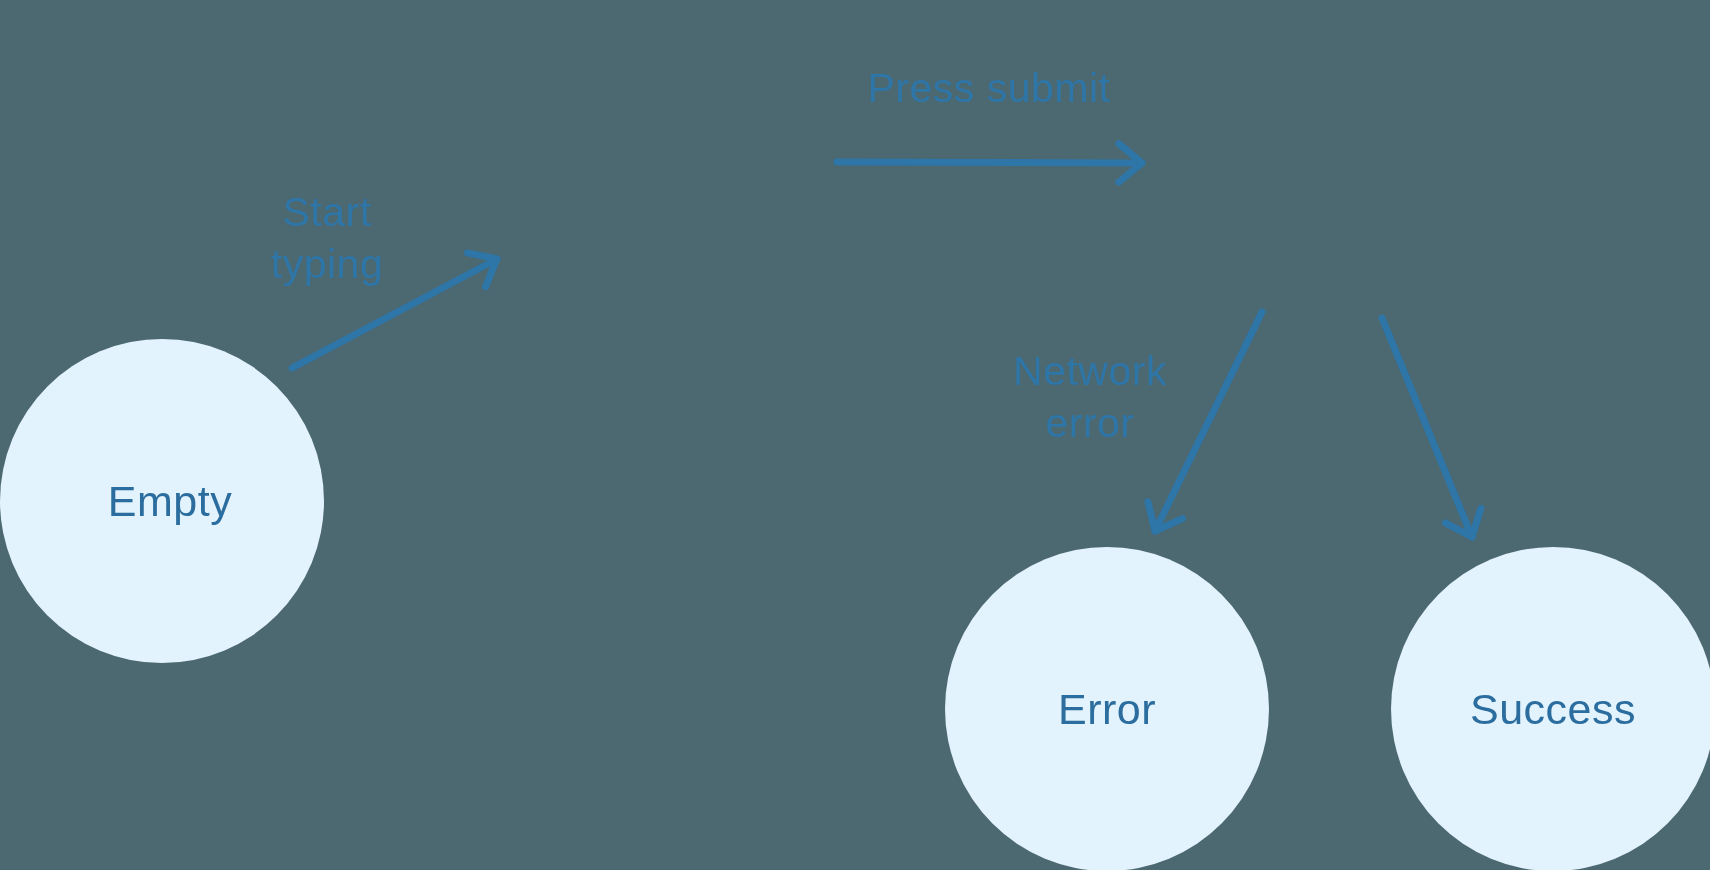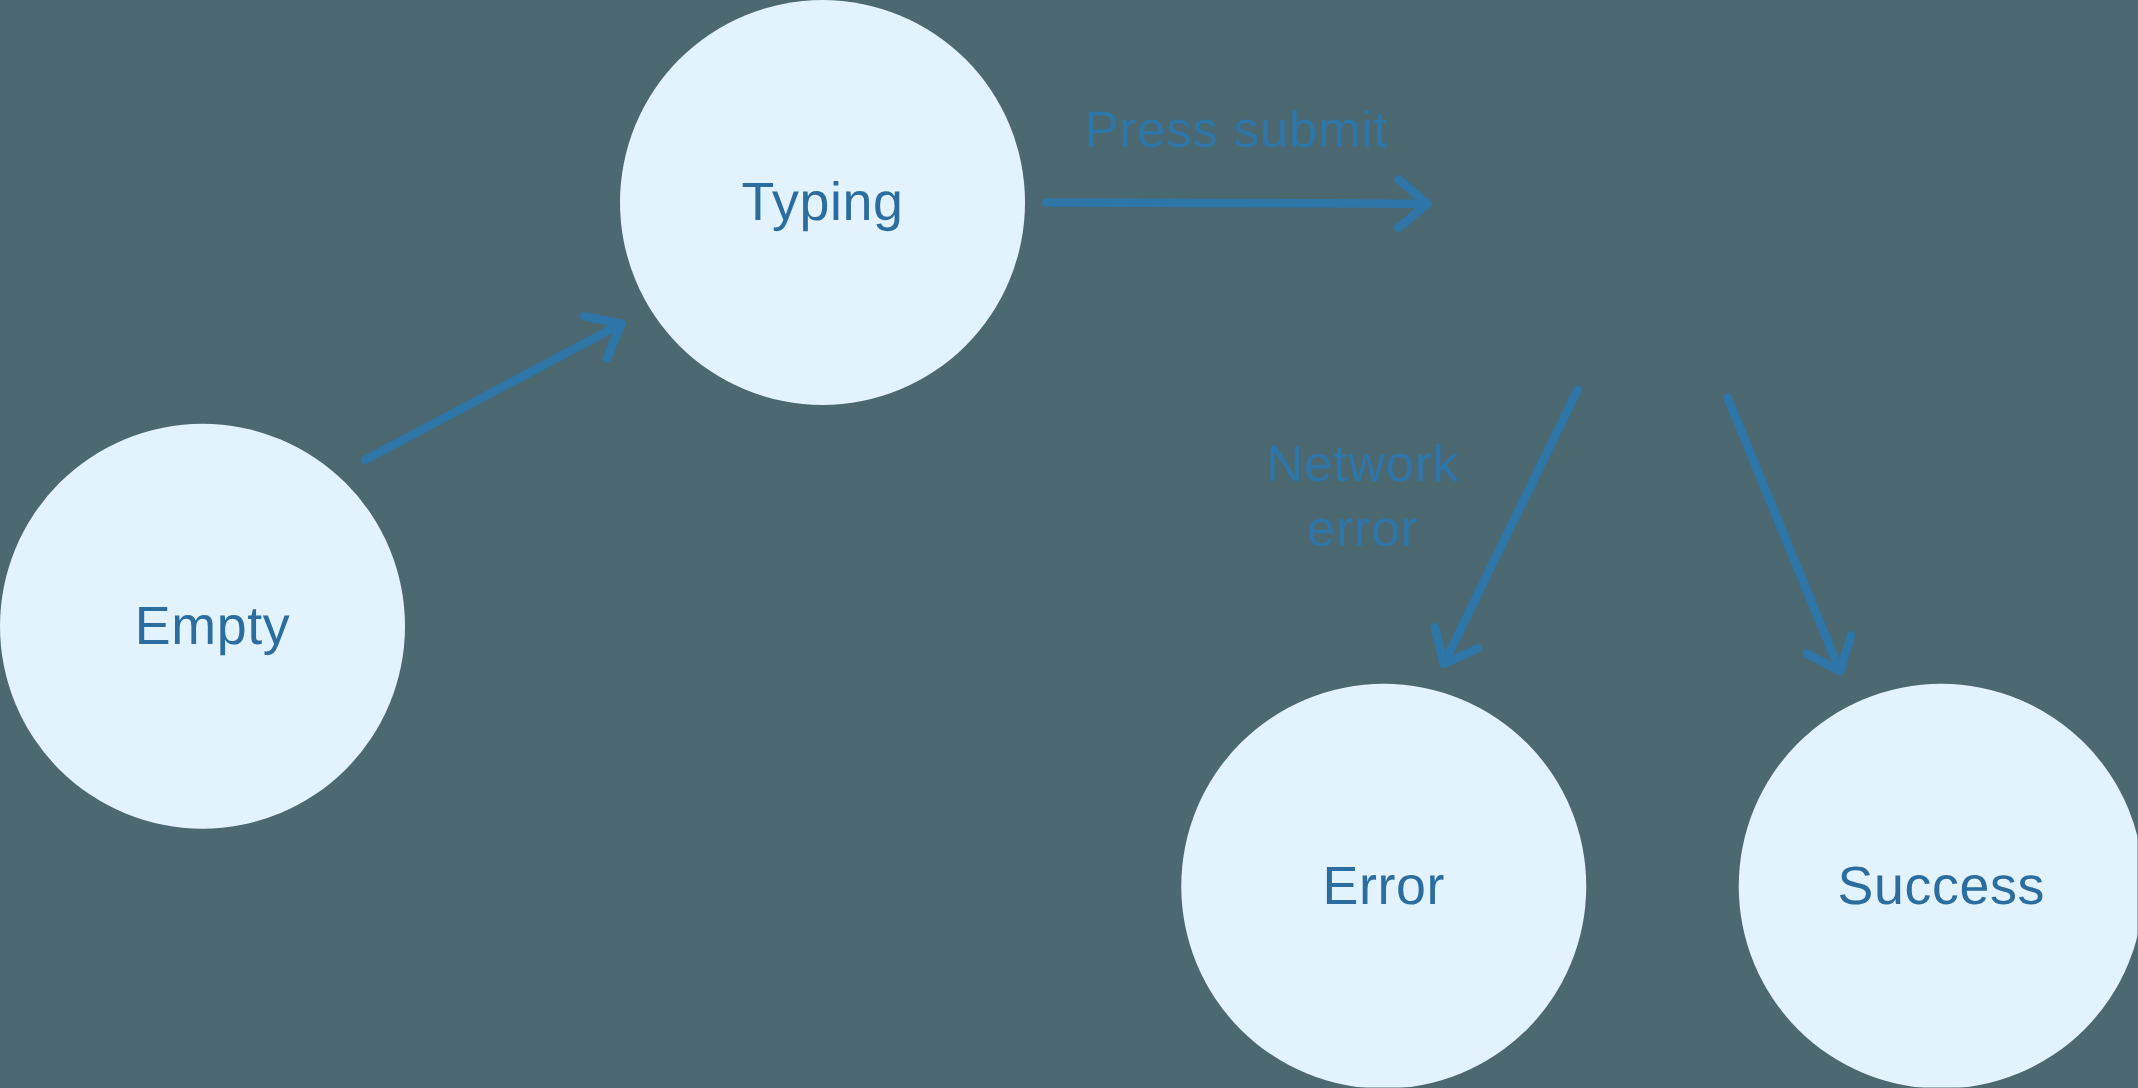--- a/index.html
+++ b/index.html
@@ -84,32 +84,30 @@
     <path class="arrow-path" marker-end="url(#chev)" d="M 292 368 L 497 259"></path>
     <path class="arrow-path" marker-end="url(#chev)" d="M 837 162 L 1142 163"></path>
     <path class="arrow-path" marker-end="url(#chev)" d="M 1262 312 L 1155 531"></path>
     <path class="arrow-path" marker-end="url(#chev)" d="M 1382 318 L 1472 537"></path>
   </svg>
 
   <div class="node" style="left:162px; top:501px;padding-left:16px;">
     <span class="node-label">Empty</span>
   </div>
 
-  <div class="node" style="left:658px; top:162px;">
-    <span class="node-label">Typing</span>
-  </div>
 
 
   <div class="node" style="left:1107px; top:709px;">
     <span class="node-label">Error</span>
   </div>
 
   <div class="node" style="left:1553px; top:709px;">
     <span class="node-label">Success</span>
   </div>
 
+  <div class="edge-label" style="left:327px; top:238px; width:170px;">Start typing</div>
 
-  <div class="edge-label nowrap" style="left:989px; top:88px;margin-top:16px;">Press submit</div>
+  <div class="edge-label nowrap" style="left:989px; top:88px;">Press submit</div>
 
   <div class="edge-label" style="left:1090px; top:397px; width:230px;">Network error</div>
 
 
 </div>
 
 </body></html>

